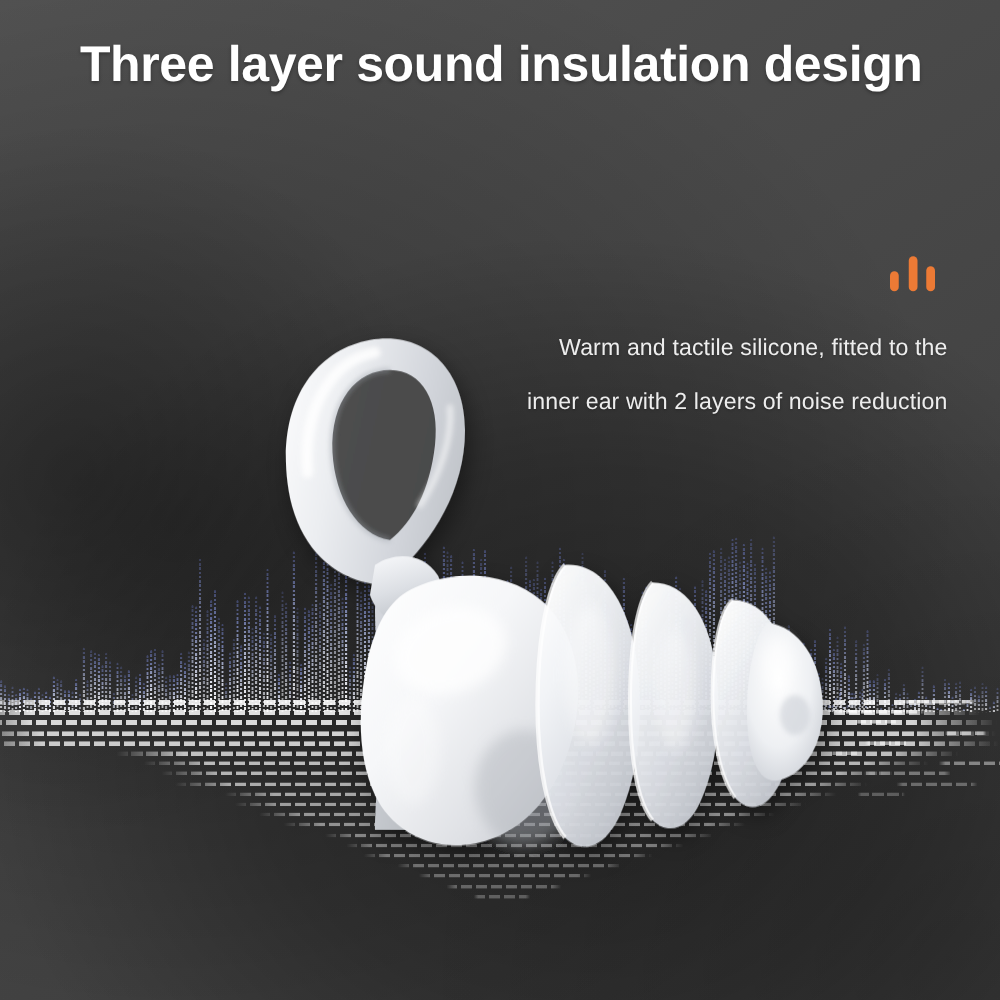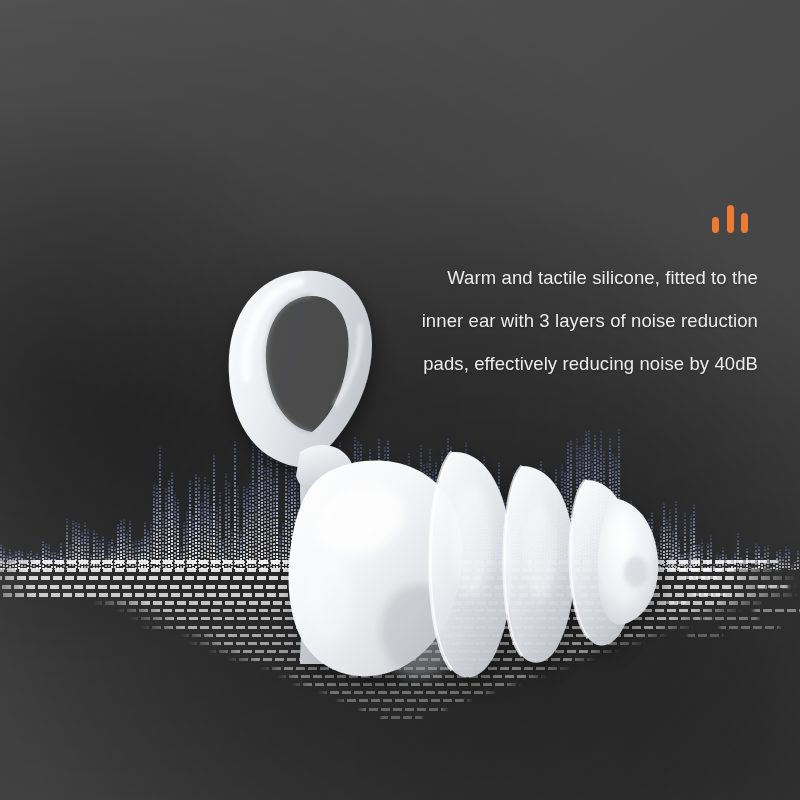--- a/index.html
+++ b/index.html
@@ -622,27 +622,27 @@
                  C 640 502, 656 528, 658 560
                  C 660 592, 646 618, 624 624
                  C 610 628, 600 612, 598 582
                  C 596 548, 602 510, 614 498 Z" fill="url(#gTip)"></path>
         <ellipse cx="636" cy="572" rx="12" ry="16" fill="#c9cdd4" opacity="0.55" filter="url(#fSoft)"></ellipse>
         <ellipse cx="622" cy="530" rx="12" ry="20" fill="#ffffff" opacity="0.55" filter="url(#fSoft2)"></ellipse>
       </g>
     </svg>
   </div>
 
+  <div class="headline">Three layer sound insulation design</div>
 
 
   <div class="eq-icon">
     <span class="b1"></span>
     <span class="b2"></span>
     <span class="b3"></span>
   </div>
 
   <div class="body-copy">
     <span class="ln">Warm and tactile silicone, fitted to the</span>
-    <span class="ln">inner ear with 3 layers of noise reduction</span>
-    <span class="ln">pads, effectively reducing noise by 40dB</span>
+    <span class="ln">inner ear with 2 layers of noise reduction</span>
   </div>
 
 </div>
 
 </body></html>

